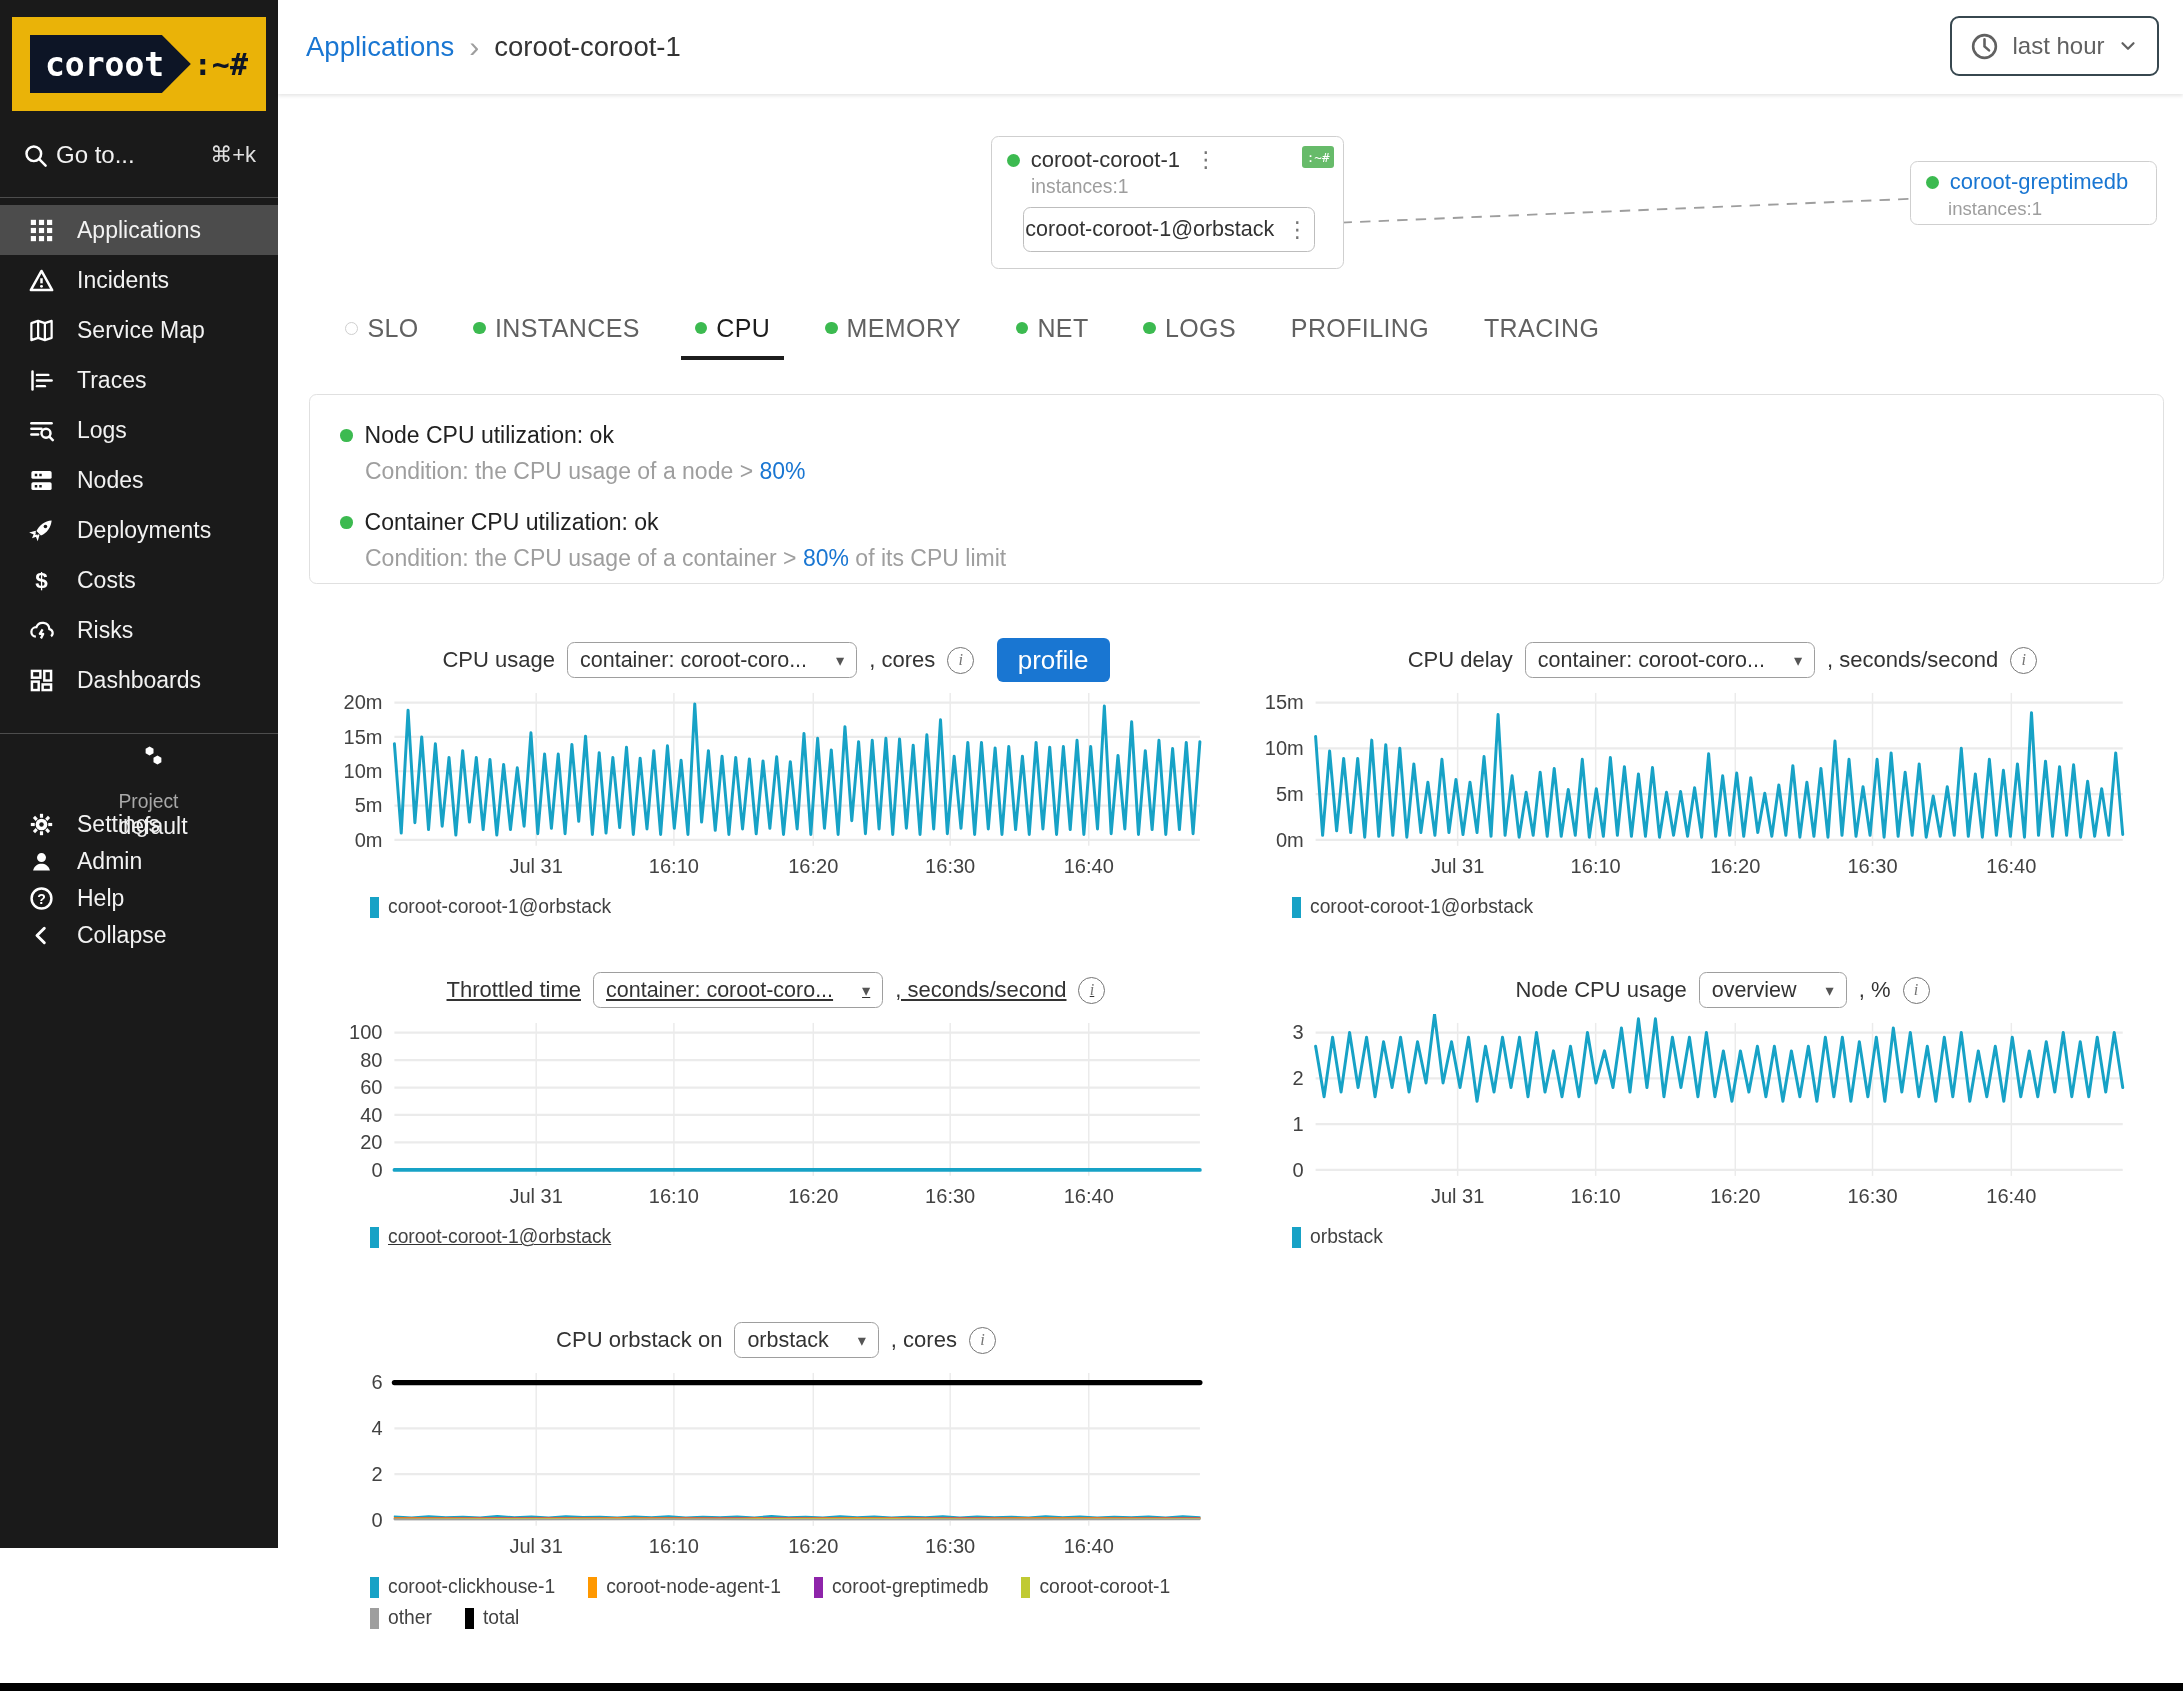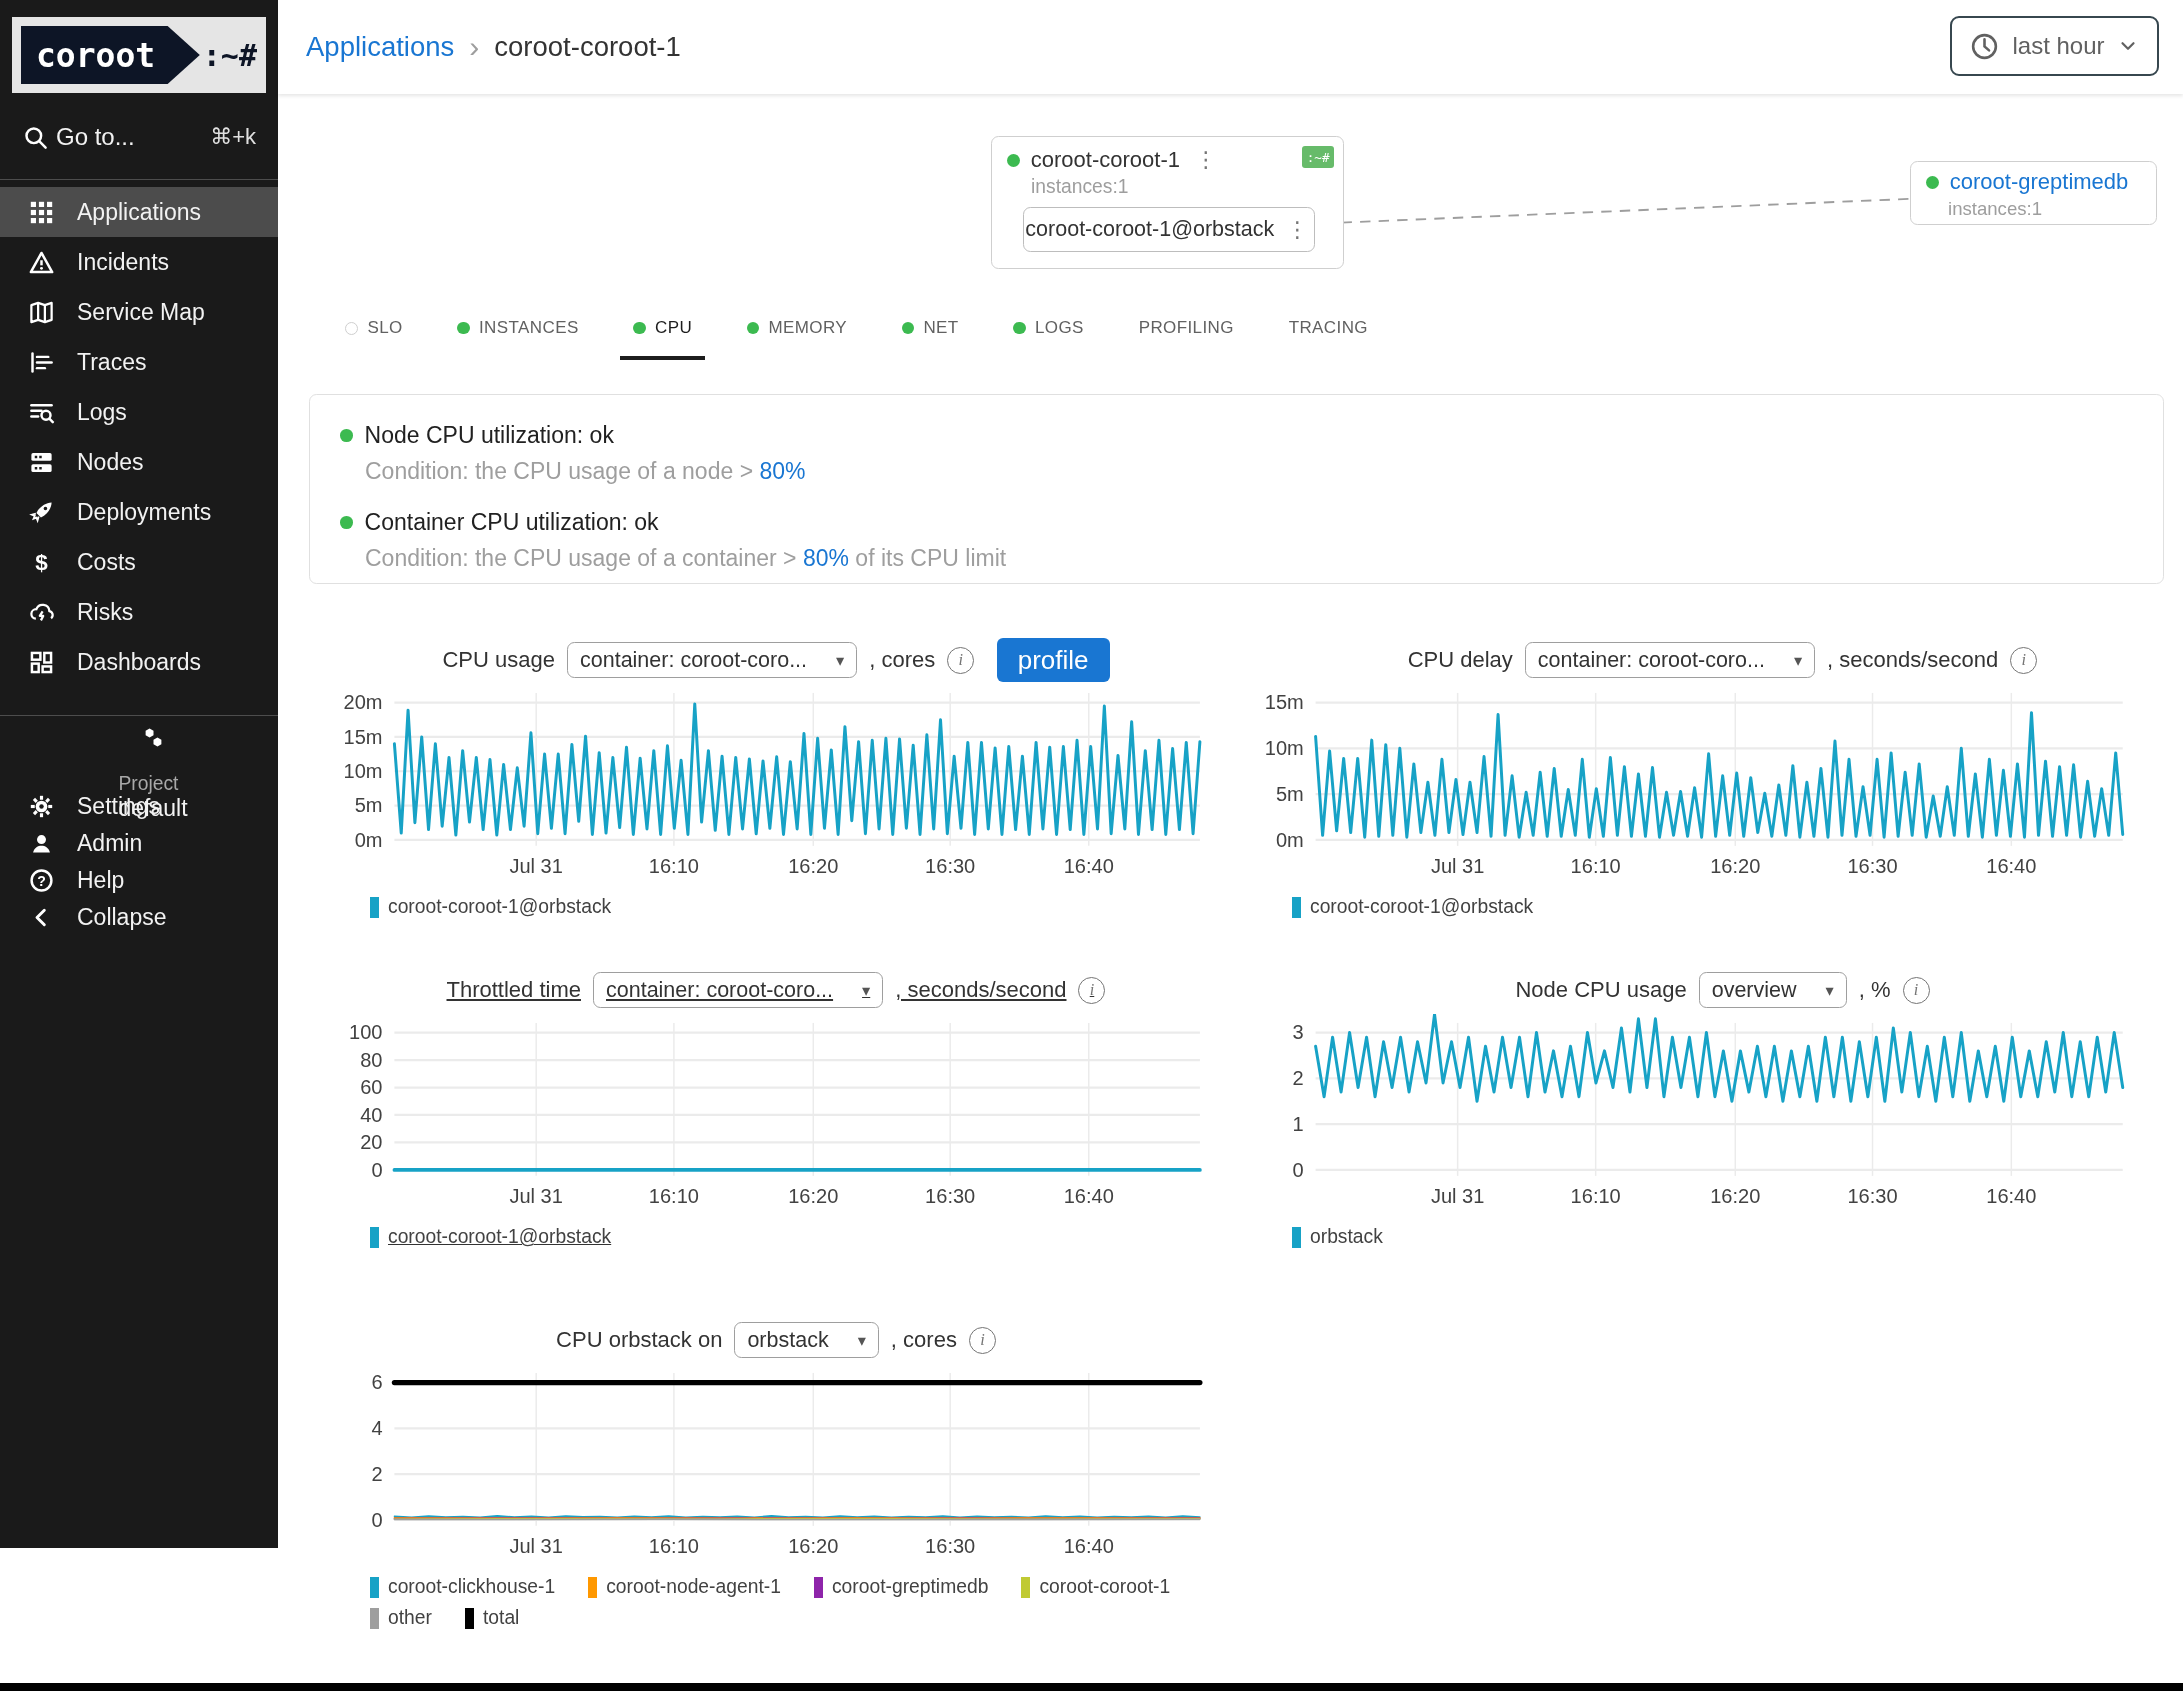--- a/index.html
+++ b/index.html
@@ -1,21 +1,21 @@
 <!DOCTYPE html>
 <html style="font-size:12px"><head>
 <meta charset="utf-8">
 <style>
   html,body{margin:0;padding:0;}
   body{width:2183px;height:1692px;position:relative;background:#fff;
        font-family:"Liberation Sans",sans-serif;color:#333;overflow:hidden;}
 
   
   .sidebar{position:absolute;left:0;top:0;width:278px;height:1548px;background:#1a1a1a;color:#f2f2f2;}
-  .logo{margin:17px 12px 0 12px;height:58px;background:#e5e5e5;padding:9px;display:flex;align-items:stretch;text-align:center;}
+  .logo{margin:17px 12px 0 12px;height:58px;background:#eab308;padding:18px;display:flex;align-items:stretch;text-align:center;}
   .logo-dark{background:#0d1526;color:#fff;display:flex;align-items:center;width:177px;
              padding-left:15px;font-family:"DejaVu Sans Mono",monospace;font-weight:bold;font-size:33px;
              clip-path:polygon(0 0,82% 0,100% 50%,82% 100%,0 100%);}
   .logo-suffix{color:#0d1526;font-family:"DejaVu Sans Mono",monospace;font-weight:bold;font-size:30px;
                display:flex;align-items:center;margin-left:3px;}
   .goto-row{height:68px;margin-top:10.4px;display:flex;align-items:center;gap:7px;padding:0 22px;font-size:24px;cursor:pointer;}
   .goto-short{margin-left:auto;color:#e0e0e0;font-size:22px;}
   .side-divider{border-top:0.7px solid #4d4d4d;margin:7.4px 0;}
   .side-item{height:50px;display:flex;align-items:center;gap:22px;padding-left:28px;font-size:23px;cursor:pointer;}
   .side-item.active{background:#4c4c4c;}
@@ -53,21 +53,21 @@
             font-family:"DejaVu Sans Mono",monospace;font-size:12.6px;padding:3.7px 4.5px;}
   .sm-inst{color:#9e9e9e;font-size:19.3px;margin:3px 0 0 39px;}
   .sm-pill{position:absolute;left:31px;top:70px;width:290px;height:43px;border:1.5px solid #bdbdbd;border-radius:7.4px;
            display:flex;align-items:center;justify-content:center;gap:7.4px;font-size:21.5px;color:#333;cursor:pointer;}
   .sm-card2 .sm-row{margin-top:7.4px;}
   .sm-link{color:#1976d2;cursor:pointer;}
   .sm-card2 .sm-inst{font-size:18.6px;margin-left:37px;}
 
   
   .tabs{position:absolute;left:332px;top:300px;display:flex;gap:28px;}
-  .tab{display:flex;align-items:center;gap:9px;height:56px;padding:0 13.4px;font-size:17px;letter-spacing:0.4px;
+  .tab{display:flex;align-items:center;gap:9px;height:56px;padding:0 13.4px;font-size:25px;letter-spacing:0.4px;
        color:#616161;font-weight:500;border-bottom:4.5px solid transparent;cursor:pointer;}
   .tab.active{color:#1d1d1d;border-bottom-color:#1d1d1d;}
   .tab-dot{width:12.6px;height:12.6px;border-radius:50%;}
   .tab-dot.green{background:#3cba50;}
   .tab-dot.hollow{background:#fff;border:1.5px solid #cfcfcf;width:11px;height:11px;}
 
   
   .statusbox{position:absolute;left:309px;top:394px;width:1855px;height:190px;border:1.5px solid #e0e0e0;
              border-radius:7.4px;background:#fff;padding-top:27px;box-sizing:border-box;}
   .check-row{display:flex;align-items:center;gap:12px;margin:0 0 9px 30px;font-size:23px;color:#212121;}

